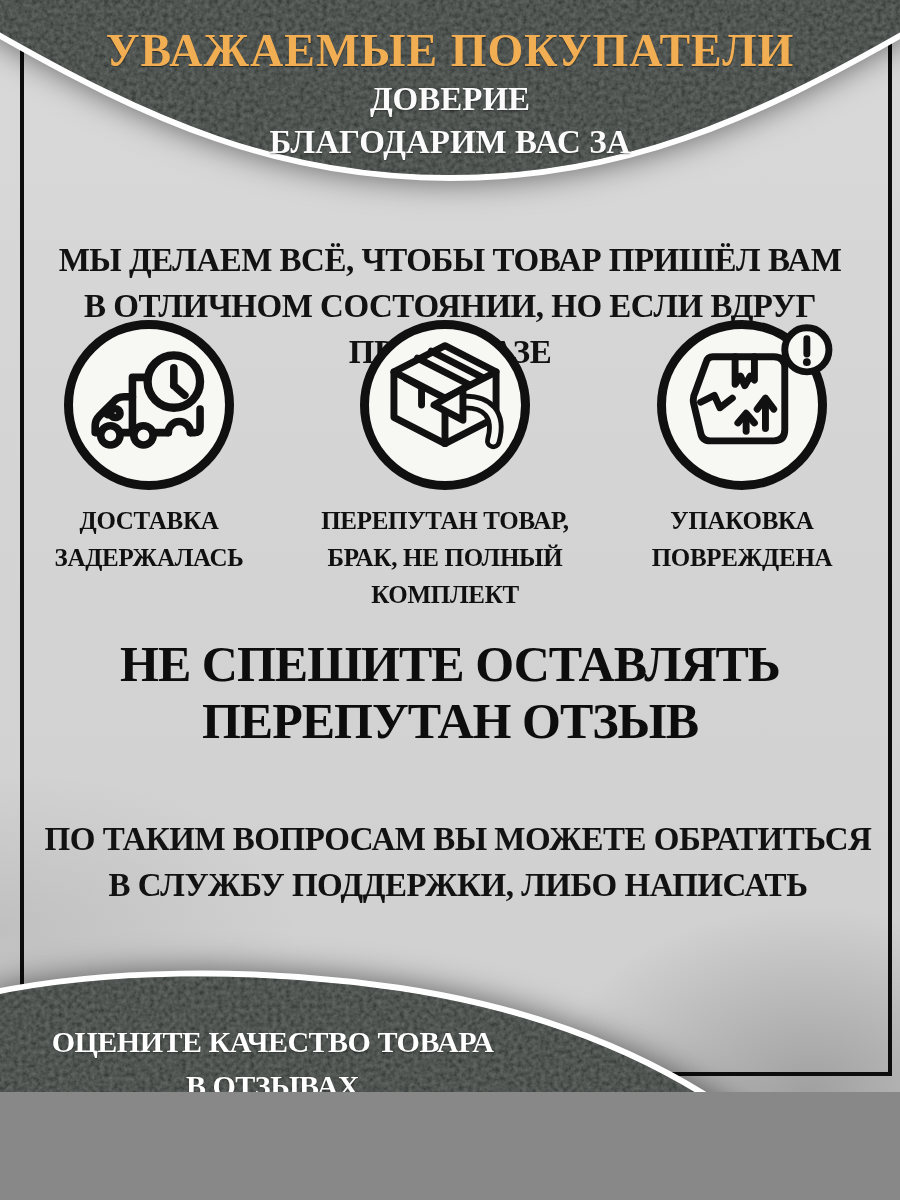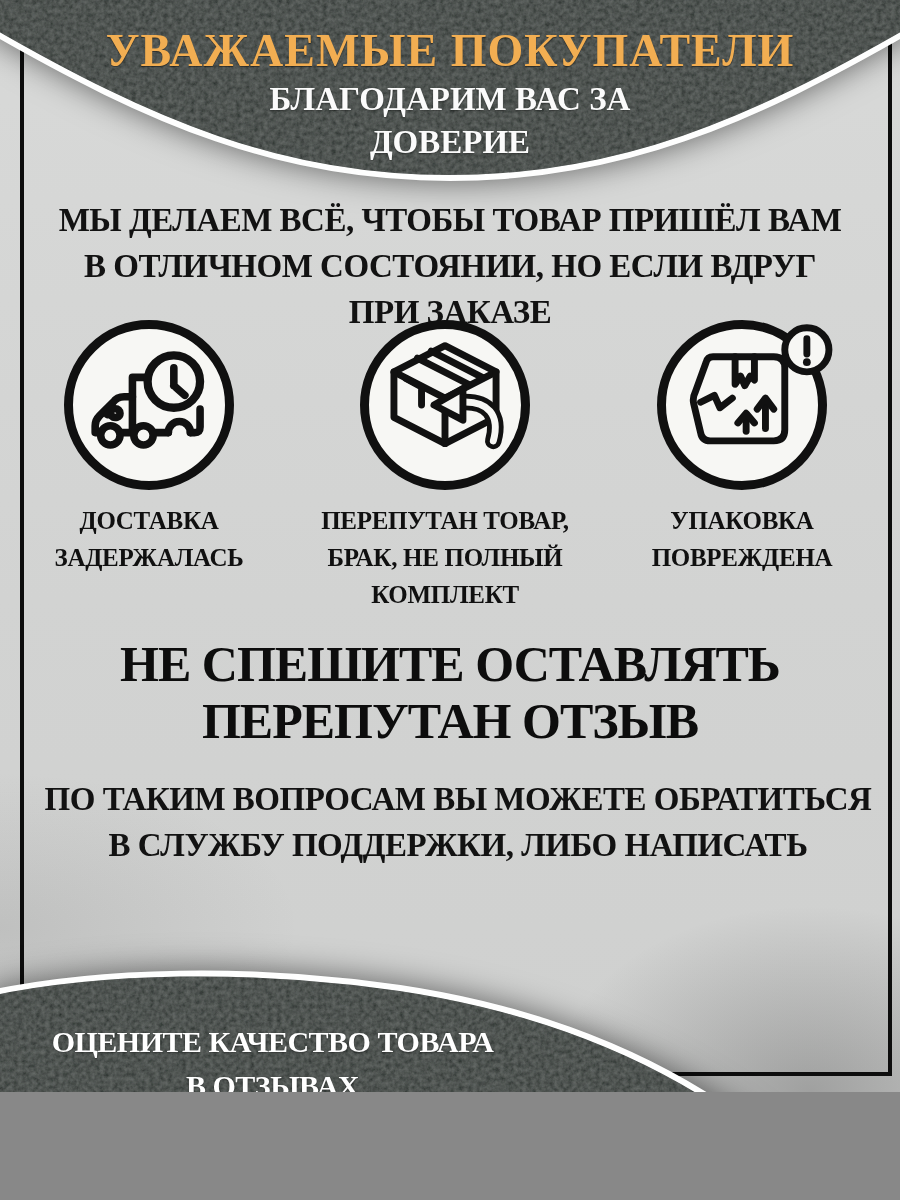--- a/index.html
+++ b/index.html
@@ -6,21 +6,21 @@
   .canvas{
     position:relative;width:900px;height:1092px;overflow:hidden;margin:0 auto;
     font-family:Liberation Serif, serif;font-weight:700;
     background:
       radial-gradient(420px 300px at 90% 100%, rgba(50,50,50,0.30), rgba(50,50,50,0) 62%),
       radial-gradient(500px 260px at 0% 85%, rgba(70,70,70,0.12), rgba(70,70,70,0) 60%),
       linear-gradient(180deg,#d8d9d8 0%,#d2d3d2 55%,#cfd0cf 100%);
   }
   .frame{position:absolute;left:20px;top:14px;right:8px;bottom:16px;border:4px solid #0d0d0d;}
   .shapes{position:absolute;left:0;top:0;width:900px;height:1200px;}
-  .dark-text{color:#121212;}
+  .dark-text{color:#121212;margin-top:40px;}
   .title{position:absolute;left:0;right:0;top:24px;text-align:center;
          font-size:46px;letter-spacing:1px;color:#f2ae52;text-shadow:0 1px 1px rgba(0,0,0,0.45);}
   .subtitle{position:absolute;left:0;right:0;top:78px;text-align:center;
             font-size:33px;line-height:43px;color:#fbfbfb;text-shadow:0 1px 2px rgba(0,0,0,0.4);}
   .intro{position:absolute;left:0;right:0;top:197px;text-align:center;
          font-size:33px;line-height:46px;letter-spacing:-0.5px;}
   .icon-col{position:absolute;top:320px;width:280px;}
   .col-1{left:9px;} .col-2{left:305px;} .col-3{left:602px;}
   .icon-circle{width:170px;height:170px;margin:0 auto;background:#f7f7f4;
                border:9px solid #101010;border-radius:50%;box-sizing:border-box;position:relative;}
@@ -68,22 +68,22 @@
     <g style="filter:drop-shadow(0 0 16px rgba(0,0,0,0.55))">
       <g filter="url(#grain)">
         <path d="M -10,-10 L -10,30 C 150,122 280,178 450,178 C 620,178 750,122 910,30 L 910,-10 Z" fill="#2b302e" stroke="#ffffff" stroke-width="6"></path>
         <path d="M -10,1210 L -10,993 C 100,970 250,966 400,988 C 560,1012 720,1075 845,1210 Z" fill="#2b302e" stroke="#ffffff" stroke-width="6"></path>
       </g>
     </g>
   </svg>
 
   <div class="title">УВАЖАЕМЫЕ ПОКУПАТЕЛИ</div>
   <div class="subtitle">
+    <div>ДОВЕРИЕ</div>
     <div>БЛАГОДАРИМ ВАС ЗА</div>
-    <div>ДОВЕРИЕ</div>
   </div>
 
   <div class="intro dark-text">
     <div>МЫ ДЕЛАЕМ ВСЁ, ЧТОБЫ ТОВАР ПРИШЁЛ ВАМ</div>
     <div>В ОТЛИЧНОМ СОСТОЯНИИ, НО ЕСЛИ ВДРУГ</div>
     <div>ПРИ ЗАКАЗЕ</div>
   </div>
 
   <div class="icon-col col-1">
     <div class="icon-circle">

